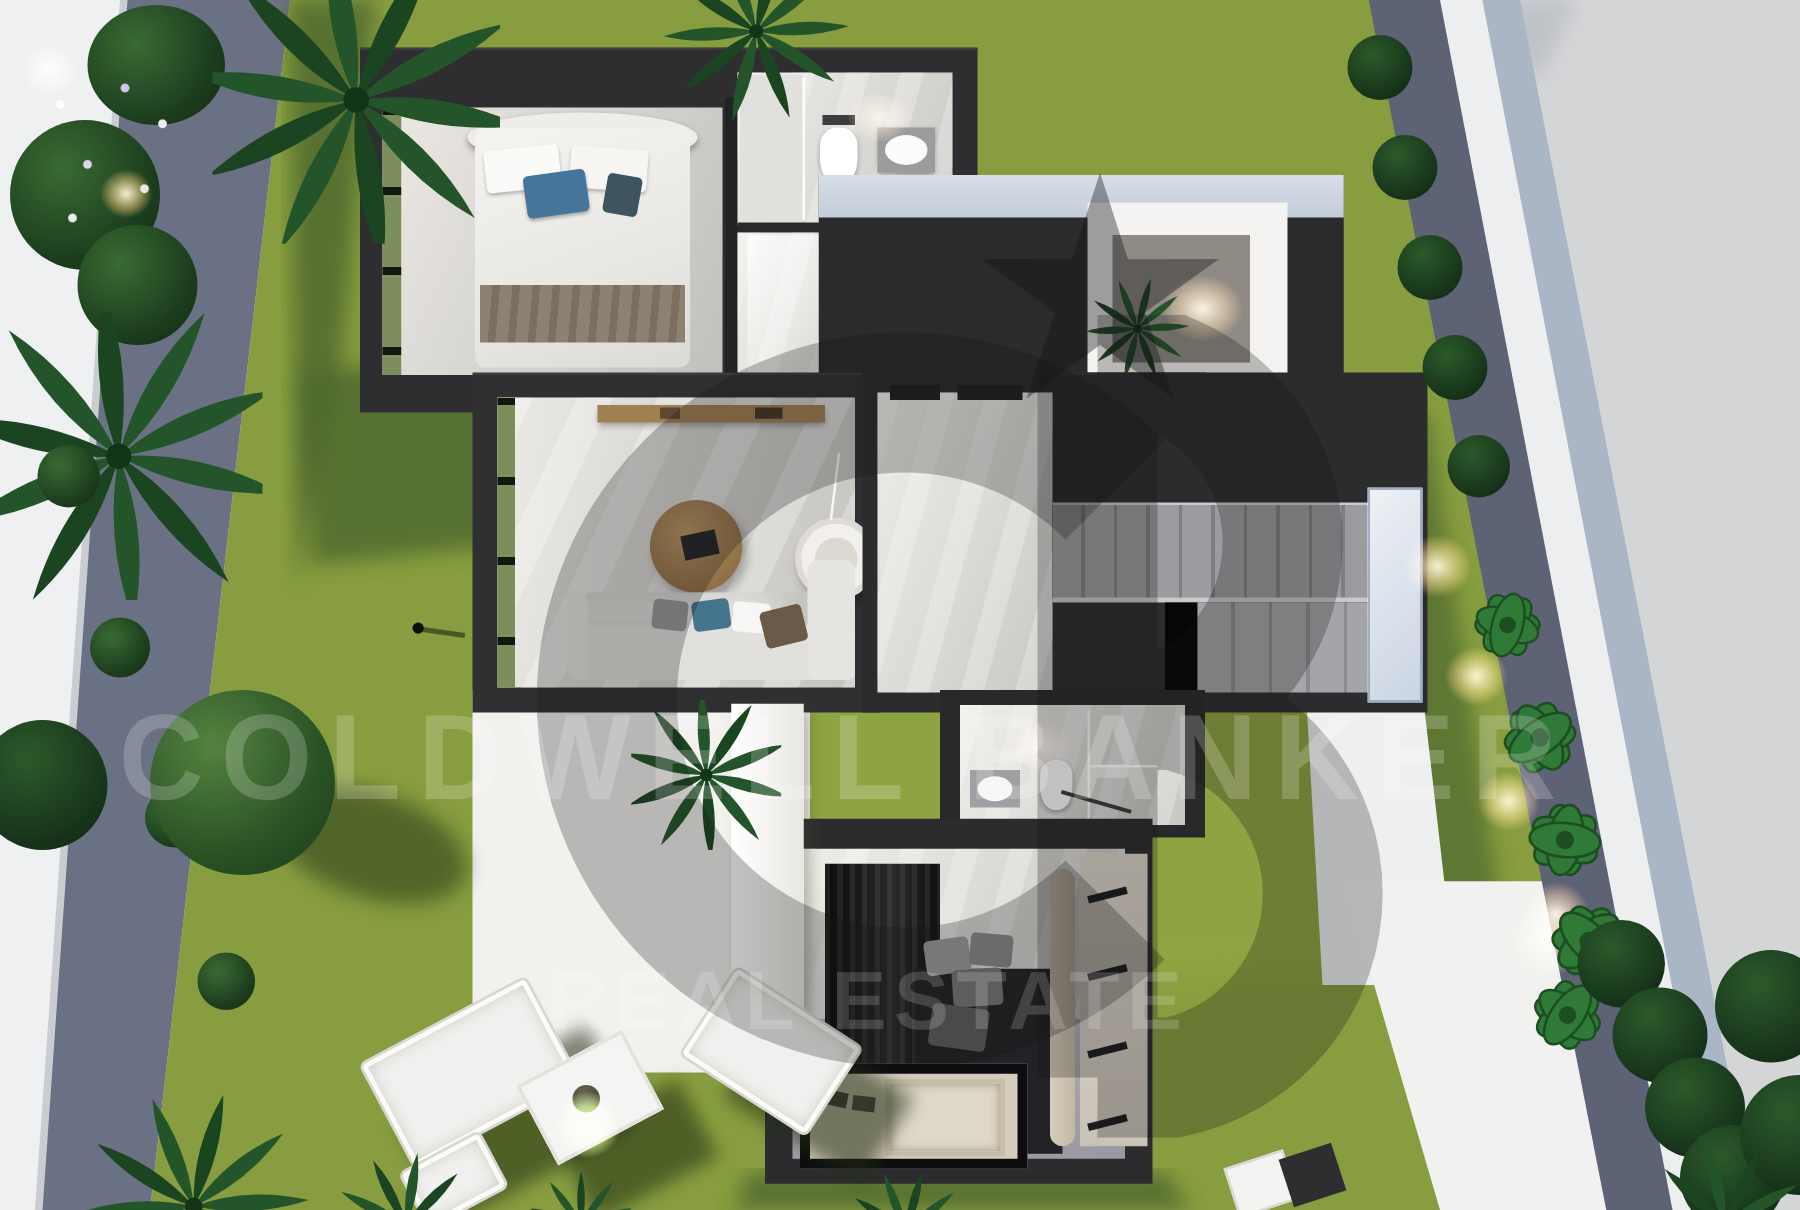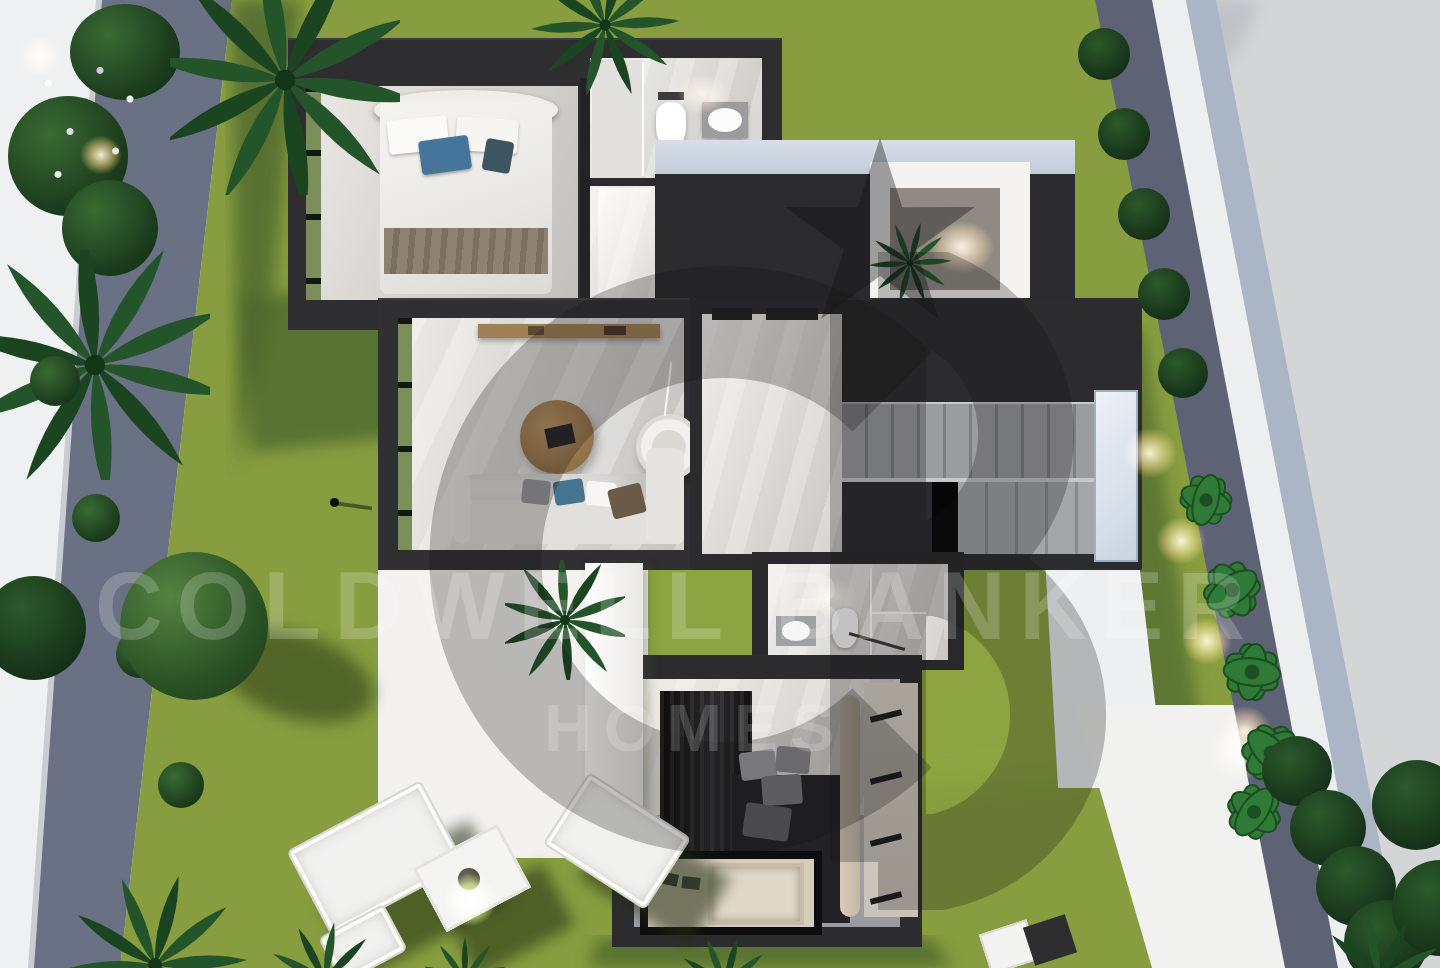--- a/index.html
+++ b/index.html
@@ -290,15 +290,15 @@
 
   <div style="left:984px;top:926px;width:50px;height:42px;background:#f3f4f2;border:2px solid #d9d8d4;transform:rotate(-18deg);"></div>
   <div style="left:1028px;top:920px;width:44px;height:40px;background:#2e2e30;transform:rotate(-18deg);"></div>
 
   <svg class="layer" width="1440" height="968" style="pointer-events:none">
     <polygon transform="translate(880,238)" points="0,-100 22.3,-30.7 95.1,-30.9 36.1,11.7 58.8,80.9 0,38 -58.8,80.9 -36.1,11.7 -95.1,-30.9 -22.3,-30.7" fill="rgba(18,18,20,0.38)"></polygon>
     <path d="M 892,392 A 238,238 0 1 0 892,728" fill="none" stroke="rgba(18,18,20,0.26)" stroke-width="112"></path>
     <path d="M 878,300 L 878,862 M 878,300 L 938,300 A 146,146 0 0 1 938,568 L 878,568 M 938,568 A 150,150 0 0 1 938,862 L 878,862" fill="none" stroke="rgba(18,18,20,0.26)" stroke-width="96"></path>
   </svg>
   <div class="wm-text" style="left:95px;top:552px;font-size:97px;line-height:108px;transform:scaleX(.97);transform-origin:left;">COLDWELL BANKER</div>
-  <div class="wm-text" style="left:330px;top:692px;width:730px;text-align:center;font-size:66px;line-height:72px;letter-spacing:12px;color:rgba(255,255,255,.17);">HOMES</div>
+  <div class="wm-text" style="left:330px;top:764px;width:730px;text-align:center;font-size:66px;line-height:72px;letter-spacing:6px;color:rgba(255,255,255,.17);">REAL ESTATE</div>
 
 </div>
 
 </body></html>

